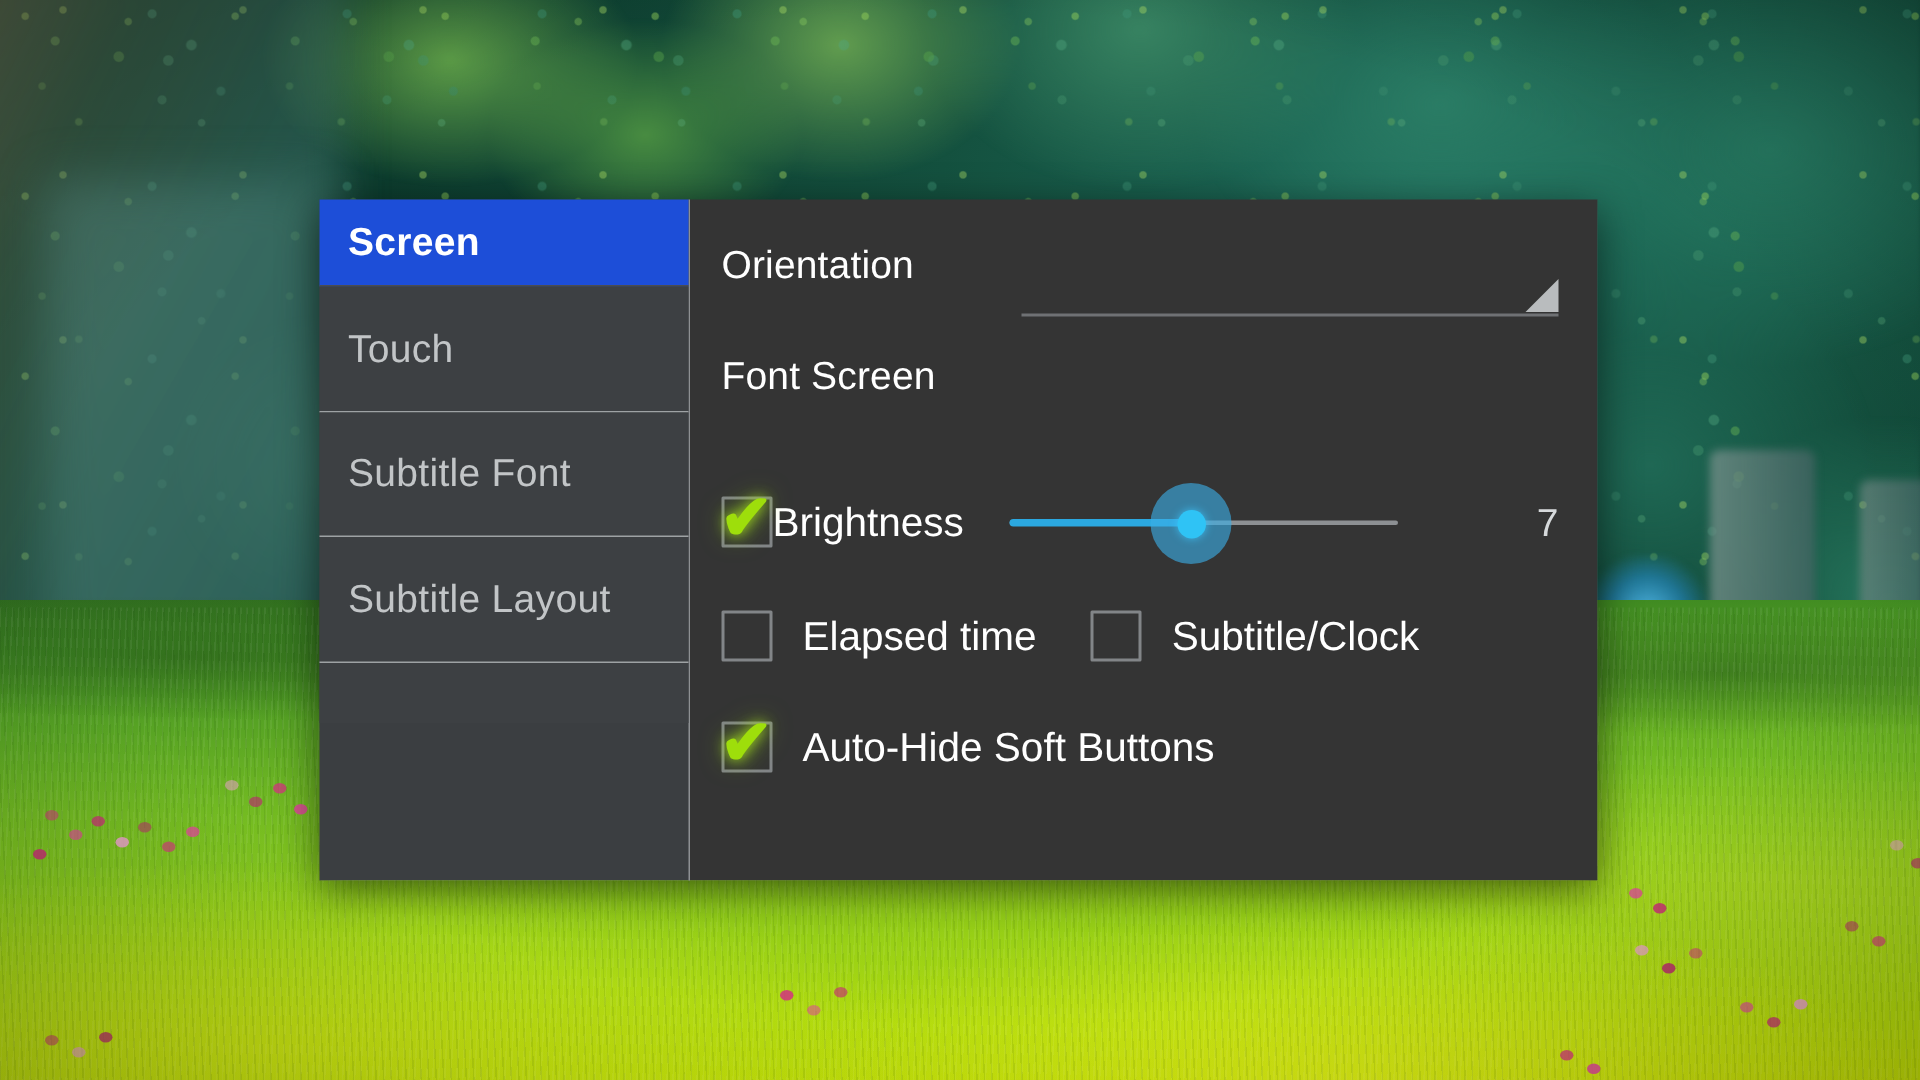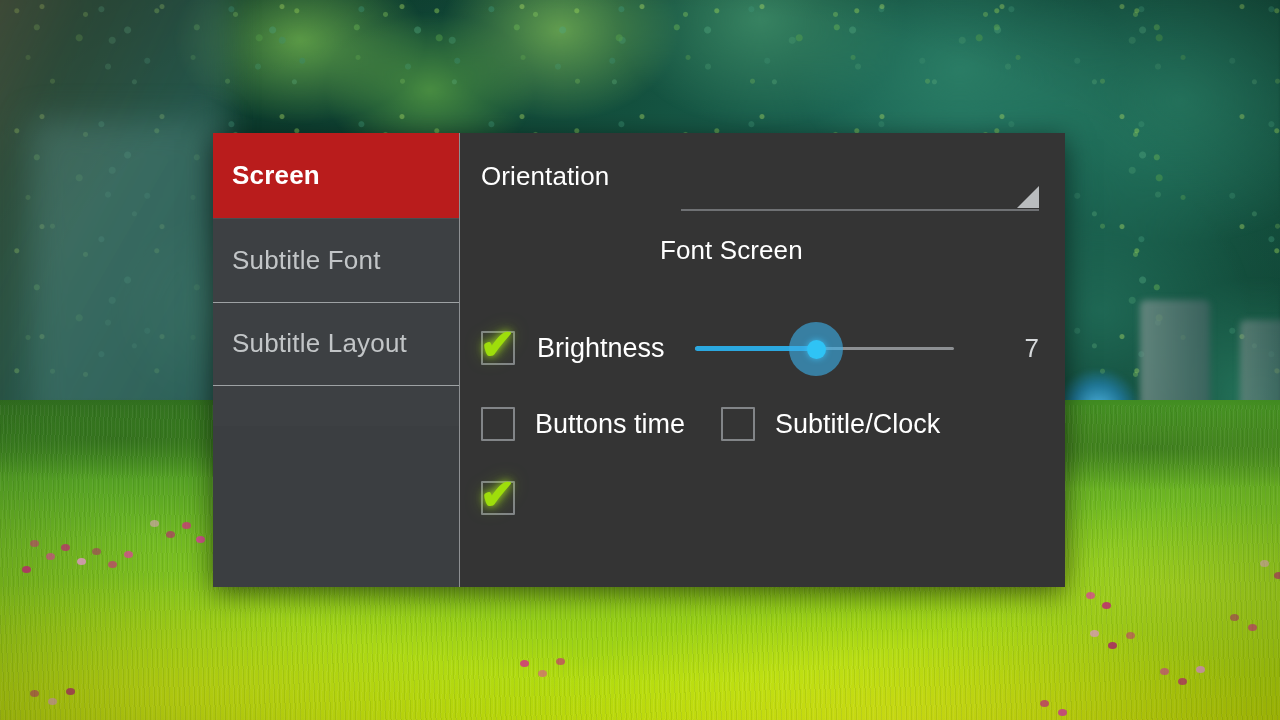--- a/index.html
+++ b/index.html
@@ -146,35 +146,35 @@
   .side-item {
     height:83.5px; flex:0 0 auto;
     display:flex; align-items:center;
     padding-left:19px;
     font-size:26px; color:#c2c5c7;
     letter-spacing:.2px;
     border-bottom:1px solid #9ea2a4;
     background:#3d4043;
   }
   .side-item.selected {
-    background:#b91c1c; color:#ffffff; font-weight:bold;
+    background:#1d4ed8; color:#ffffff; font-weight:bold;
     border-bottom:1px solid #4b4d4f; border-right:0;
-    height:86px;
+    height:58px;
   }
   .side-item.partial { border-bottom:none; height:40px; }
 
   
   #content {
     flex:1; height:100%;
     background:#343434;
     padding:22px 26px 0 21px;
     position:relative;
   }
 
-  .row-spinner { display:flex; align-items:flex-start; height:74px;justify-content:center; }
+  .row-spinner { display:flex; align-items:flex-start; height:74px; }
   .spinner-label {
     font-size:26px; color:#ffffff; width:200px;
     padding-top:6px; letter-spacing:.1px;
   }
   .spinner-box {
     flex:1; position:relative; height:56px;
     border-bottom:2px solid #6f7174;
   }
   .spinner-value {
     font-size:27px; color:#ffffff; padding-top:5px; padding-left:13px;
@@ -193,21 +193,21 @@
     width:34px; height:34px; flex:0 0 auto;
     border:2px solid #828588; background:transparent;
     position:relative; border-radius:1px;
   }
   .chk .tick {
     position:absolute; left:-3px; top:-9px;
     font-size:42px; line-height:42px; color:#9ede0b;
     text-shadow:0 0 9px rgba(170,230,30,.95), 0 0 18px rgba(150,220,20,.6);
     font-weight:bold;
   }
-  .brightness-label { font-size:27px; color:#ffffff; margin-left:22px; }
+  .brightness-label { font-size:27px; color:#ffffff; }
 
   .slider-wrap {
     position:relative; flex:1; height:58px; margin-left:30px; margin-right:6px;
   }
   .slider-track-bg {
     position:absolute; left:0; top:28px; width:259px; height:3px;
     background:#8d9093; border-radius:2px;
   }
   .slider-track-fill {
     position:absolute; left:0; top:27px; width:130px; height:5px;
@@ -289,20 +289,23 @@
   <div class="vignette"></div>
 </div>
 
 <div id="settings-dialog">
 
   <div id="sidebar">
     <div class="side-item selected">
       <span>Screen</span>
     </div>
     <div class="side-item">
+      <span>Touch</span>
+    </div>
+    <div class="side-item">
       <span>Subtitle Font</span>
     </div>
     <div class="side-item">
       <span>Subtitle Layout</span>
     </div>
     <div class="side-item partial">
       <span></span>
     </div>
   </div>
 
@@ -329,31 +332,32 @@
         <div class="slider-track-fill"></div>
         <div class="slider-thumb-halo"></div>
         <div class="slider-thumb-core"></div>
       </div>
       <div class="slider-value">7</div>
     </div>
 
     <div class="row-checks">
       <div class="chk-group">
         <div class="chk"></div>
-        <div class="chk-label">Buttons time</div>
+        <div class="chk-label">Elapsed time</div>
       </div>
       <div class="spacer-between"></div>
       <div class="chk-group">
         <div class="chk"></div>
         <div class="chk-label">Subtitle/Clock</div>
       </div>
     </div>
 
     <div class="row-single">
       <div class="chk-group">
         <div class="chk">
           <span class="tick">✔</span>
         </div>
+        <div class="chk-label">Auto-Hide Soft Buttons</div>
       </div>
     </div>
 
   </div>
 </div>
 
 </body></html>

